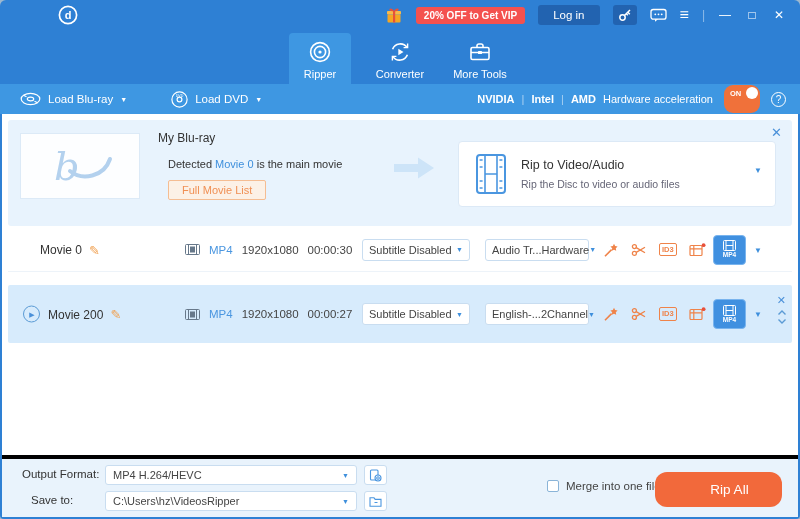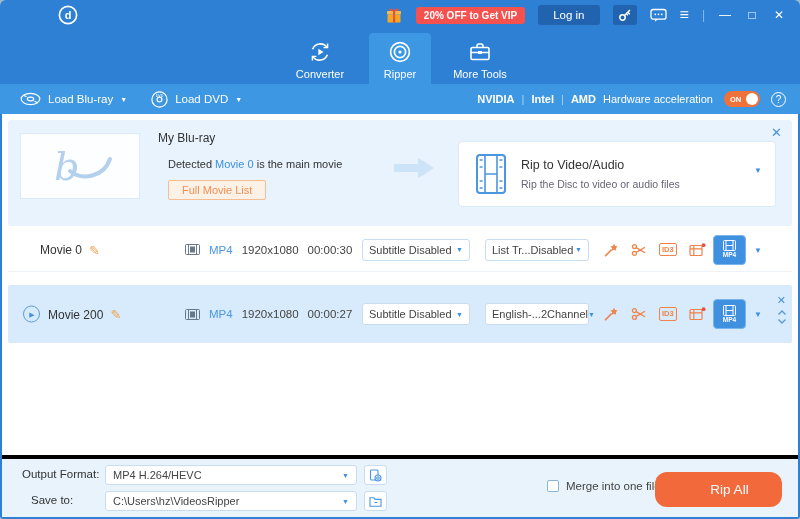--- a/index.html
+++ b/index.html
@@ -23,27 +23,27 @@
   .tbsep{color:rgba(255,255,255,.45);font-size:12px;}
   .winbtn{font-size:12px;cursor:pointer;width:14px;text-align:center;line-height:1;}
   
   .navbar{position:absolute;top:30px;left:0;right:0;height:54px;display:flex;justify-content:center;align-items:flex-end;gap:18px;}
   .tab{width:62px;height:51px;display:flex;flex-direction:column;align-items:center;justify-content:flex-start;padding-top:7px;color:#eaf4fd;cursor:pointer;border-radius:4px 4px 0 0;}
   .tab.active{background:#3e97e2;}
   .tab-label{font-size:11px;margin-top:4px;white-space:nowrap;color:#fff;}
   .tab-icon{height:24px;display:flex;align-items:center;}
   
   .toolbar{position:absolute;top:84px;left:0;right:0;height:30px;background:#3e97e2;display:flex;align-items:center;justify-content:space-between;color:#fff;}
-  .tool-left{display:flex;align-items:center;gap:24px;margin-left:20px;}
+  .tool-left{display:flex;align-items:center;gap:44px;margin-left:20px;}
   .loadbtn{display:inline-flex;align-items:center;gap:7px;font-size:11.5px;cursor:pointer;}
   .caret{font-size:7px;color:#fff;line-height:1;}
   .tool-right{display:flex;align-items:center;gap:7px;margin-right:14px;font-size:11px;}
   .hw-brand{font-weight:bold;}
   .hw-sep{color:rgba(255,255,255,.55);}
-  .toggle{width:36px;height:16px;background:#f0713a;border-radius:9px;position:relative;cursor:pointer;margin-left:4px;}
+  .toggle{width:36px;height:28px;background:#f0713a;border-radius:9px;position:relative;cursor:pointer;margin-left:4px;}
   .toggle-on{position:absolute;left:6px;top:4px;font-size:7.5px;font-weight:bold;color:#fff;}
   .knob{position:absolute;right:2px;top:2px;width:12px;height:12px;border-radius:50%;background:#fff;}
   .help{width:15px;height:15px;border:1px solid #fff;border-radius:50%;font-size:10px;display:inline-flex;align-items:center;justify-content:center;cursor:pointer;margin-left:4px;}
   
   .main{position:absolute;left:2px;right:2px;top:114px;height:341px;background:#fff;}
   .info-panel{position:absolute;left:6px;right:6px;top:6px;height:106px;background:#e8f3fd;border-radius:3px;}
   .thumb{position:absolute;left:12px;top:13px;width:120px;height:66px;background:#fdfeff;border:1px solid #dceaf7;display:flex;align-items:center;justify-content:center;}
   .disc-title{position:absolute;left:150px;top:11px;font-size:12px;color:#333;}
   .detected{position:absolute;left:160px;top:38px;font-size:11px;color:#333;}
   .detected .link{color:#3e8fdc;cursor:pointer;}
@@ -133,41 +133,41 @@
       </span>
       <span class="menu-glyph">≡</span>
       <span class="tbsep">|</span>
       <span class="winbtn">—</span>
       <span class="winbtn">□</span>
       <span class="winbtn">✕</span>
     </div>
   </div>
 
   <div class="navbar">
+    <div class="tab active">
+      <span class="tab-icon">
+        <svg width="24" height="24" viewBox="0 0 24 24" fill="none" stroke="#fff" stroke-width="1.6">
+            <circle cx="12" cy="12" r="9.4"></circle>
+            <circle cx="12" cy="12" r="5.6"></circle>
+            <circle cx="12" cy="12" r="1.6" fill="#fff" stroke="none"></circle>
+          </svg>
+      </span>
+      <span class="tab-label">Ripper</span>
+    </div>
     <div class="tab">
       <span class="tab-icon">
         <svg width="24" height="24" viewBox="0 0 24 24" fill="none" stroke="#fff" stroke-width="1.6">
             <path d="M4.6 9.2A8.2 8.2 0 0 1 19 7.4"></path>
             <path d="M19.4 14.8A8.2 8.2 0 0 1 5 16.6"></path>
             <path d="M19.6 3.6v4h-4" stroke-width="1.4"></path>
             <path d="M4.4 20.4v-4h4" stroke-width="1.4"></path>
             <path d="M10.3 8.8v6.4l5.2-3.2z" fill="#fff" stroke="none"></path>
           </svg>
       </span>
       <span class="tab-label">Converter</span>
-    </div>
-    <div class="tab active">
-      <span class="tab-icon">
-        <svg width="24" height="24" viewBox="0 0 24 24" fill="none" stroke="#fff" stroke-width="1.6">
-            <circle cx="12" cy="12" r="9.4"></circle>
-            <circle cx="12" cy="12" r="5.6"></circle>
-            <circle cx="12" cy="12" r="1.6" fill="#fff" stroke="none"></circle>
-          </svg>
-      </span>
-      <span class="tab-label">Ripper</span>
     </div>
     <div class="tab">
       <span class="tab-icon">
         <svg width="24" height="24" viewBox="0 0 24 24" fill="none" stroke="#fff" stroke-width="1.6">
             <rect x="3" y="7.5" width="18" height="12" rx="1.5"></rect>
             <path d="M9 7.5V5.8A1.8 1.8 0 0 1 10.8 4h2.4A1.8 1.8 0 0 1 15 5.8v1.7"></path>
             <path d="M3 12.5h7M14 12.5h7"></path>
             <rect x="10" y="11" width="4" height="3" rx="0.5" fill="#fff" stroke="none"></rect>
           </svg>
       </span>
@@ -258,21 +258,21 @@
           </svg>
         <span class="fmt">MP4</span>
         <span>1920x1080</span>
         <span>00:00:30</span>
       </span>
       <span class="sel sub">
         <span>Subtitle Disabled</span>
         <span class="caret">▼</span>
       </span>
       <span class="sel aud">
-        <span>List Tr...Disabled</span>
+        <span>Audio Tr...Hardware</span>
         <span class="caret">▼</span>
       </span>
       <span class="actions">
         <span class="act">
           <svg width="16" height="16" viewBox="0 0 16 16">
               <path d="M2 14.2 8.6 7.6" stroke="#ef8349" stroke-width="1.6"></path>
               <path d="M11 1.8l1.1 2.3 2.5.4-1.8 1.8.4 2.5-2.2-1.1-2.2 1.1.4-2.5L7.4 4.5l2.5-.4z" fill="#ef8349"></path>
             </svg>
         </span>
         <span class="act">

